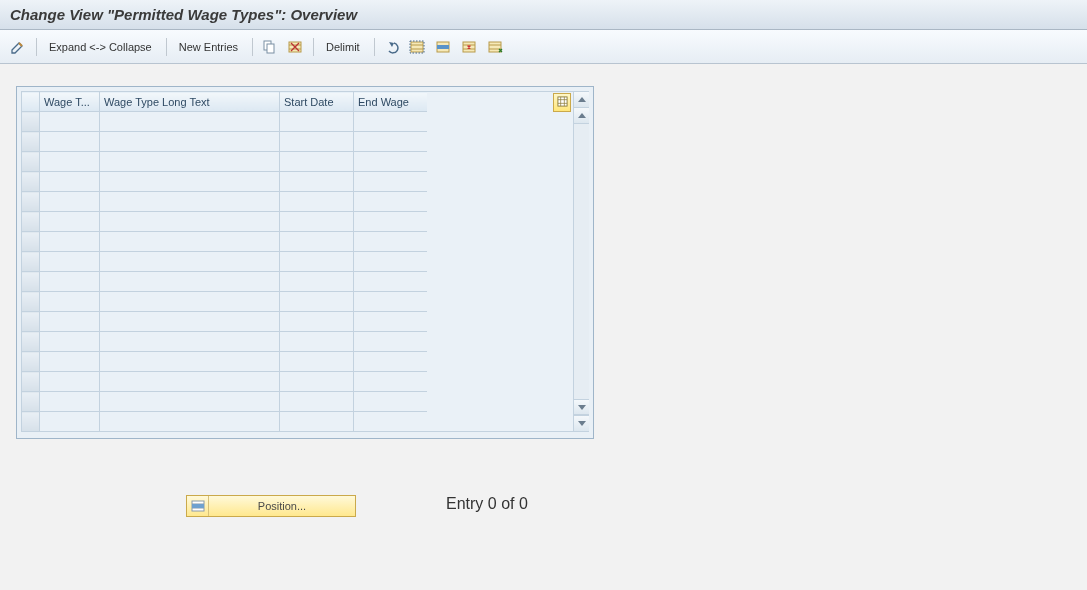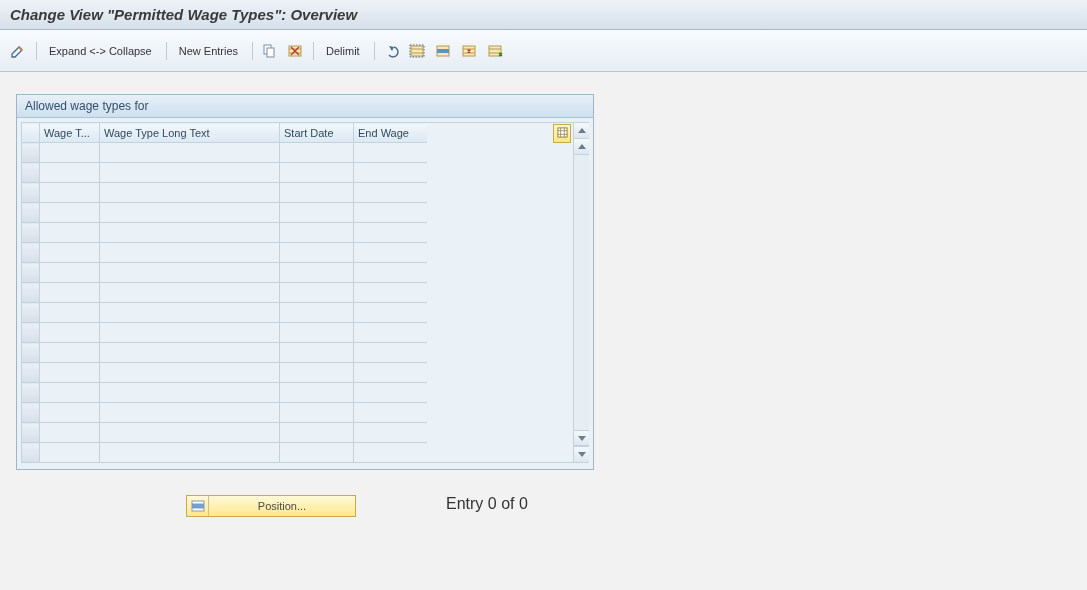--- a/index.html
+++ b/index.html
@@ -25,21 +25,21 @@
     font-style: italic;
     color: #3a3a3a;
   }
   
   .toolbar {
     background: linear-gradient(#f8fbfe, #e6edf4);
     border-bottom: 1px solid #b8c4d0;
     padding: 3px 6px;
     display: flex;
     align-items: center;
-    height: 42px;
+    height: 34px;
     position: relative;
   }
   .tb-btn {
     display: inline-flex;
     align-items: center;
     justify-content: center;
     height: 20px;
     margin-right: 2px;
     padding: 0 4px;
     font-size: 11px;
@@ -275,21 +275,20 @@
           <path d="M2 6h12M2 10h12" stroke="#b89a4a"></path>
           <path d="M12 10 L15 13 M15 10 L12 13" stroke="#2a7a2a" stroke-width="1.3"></path>
         </svg>
     </span>
   </span>
 
 </div>
 
 <div class="main-area">
   <div class="panel">
-    <div class="panel-title">Allowed wage types for</div>
     <div class="grid-wrap">
       <div class="grid-body-wrap">
         <table class="grid">
           <colgroup>
             <col class="col-sel">
               <col class="col-wt">
               <col class="col-lt">
               <col class="col-sd">
               <col class="col-ed">
           </colgroup>

